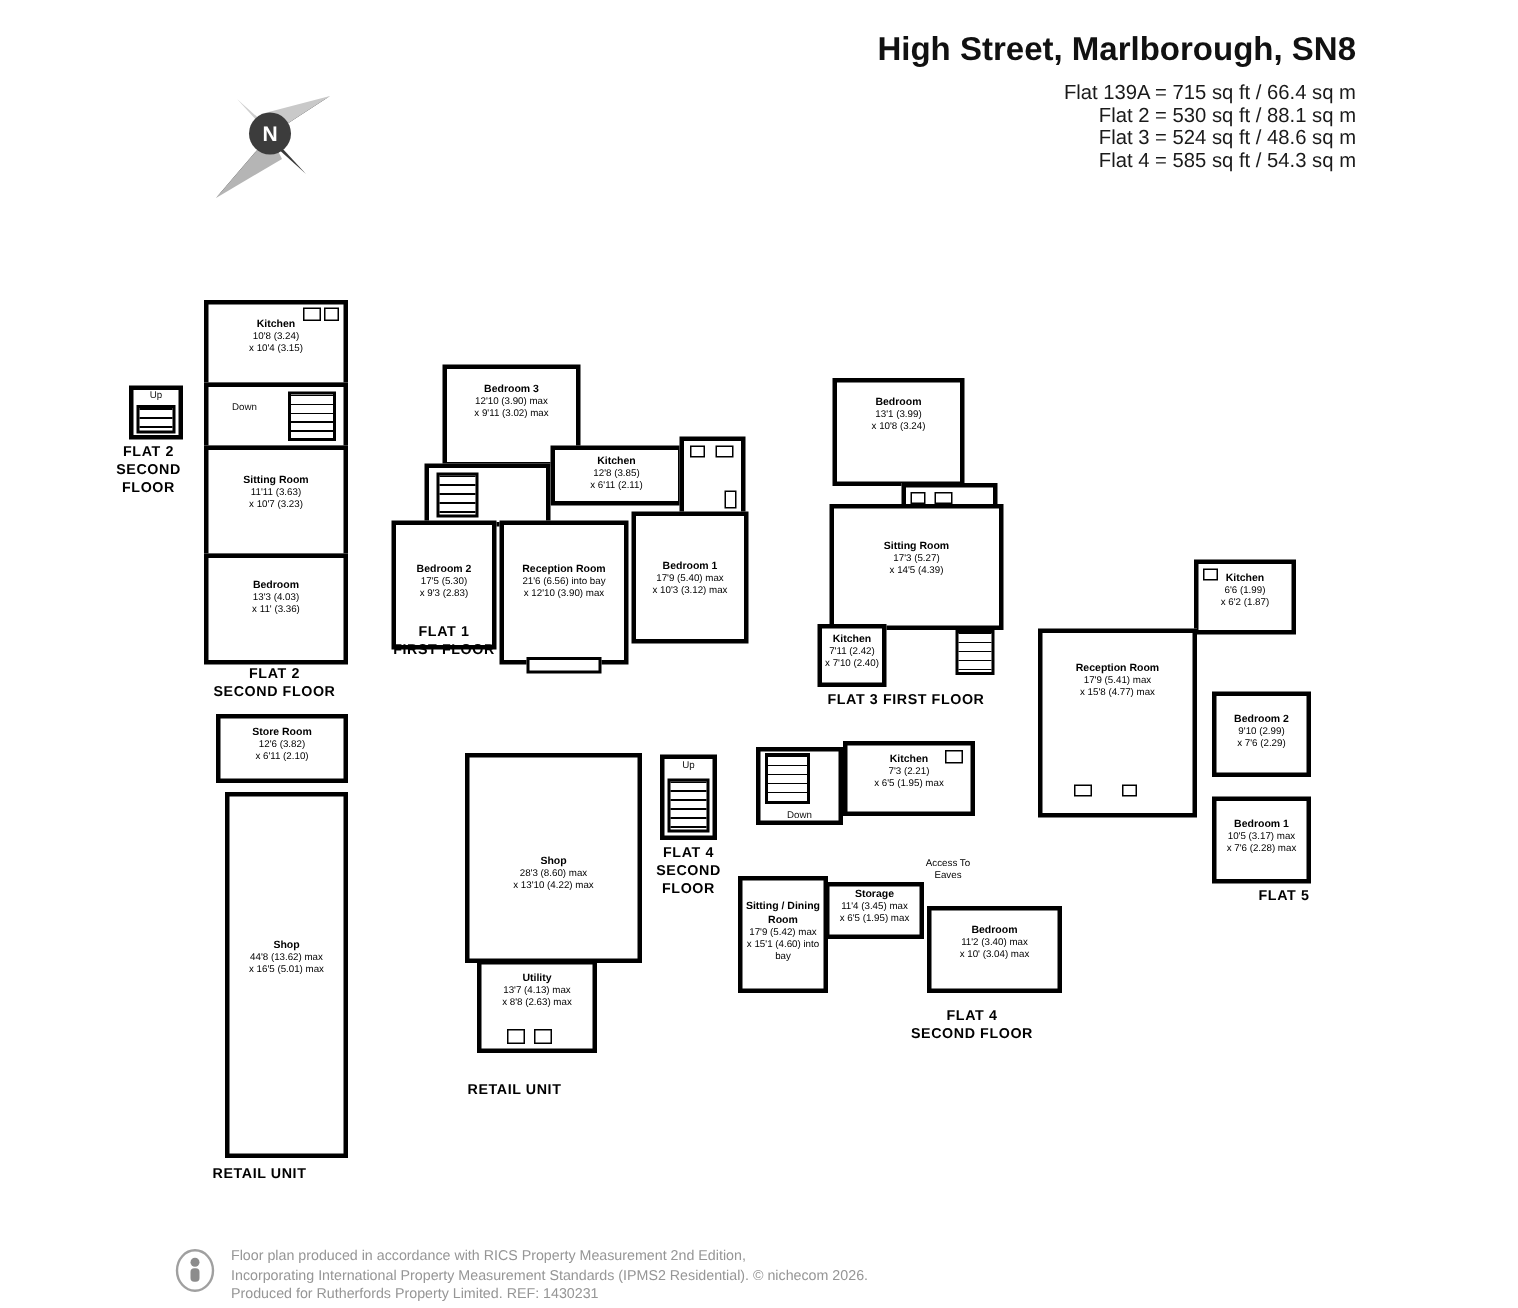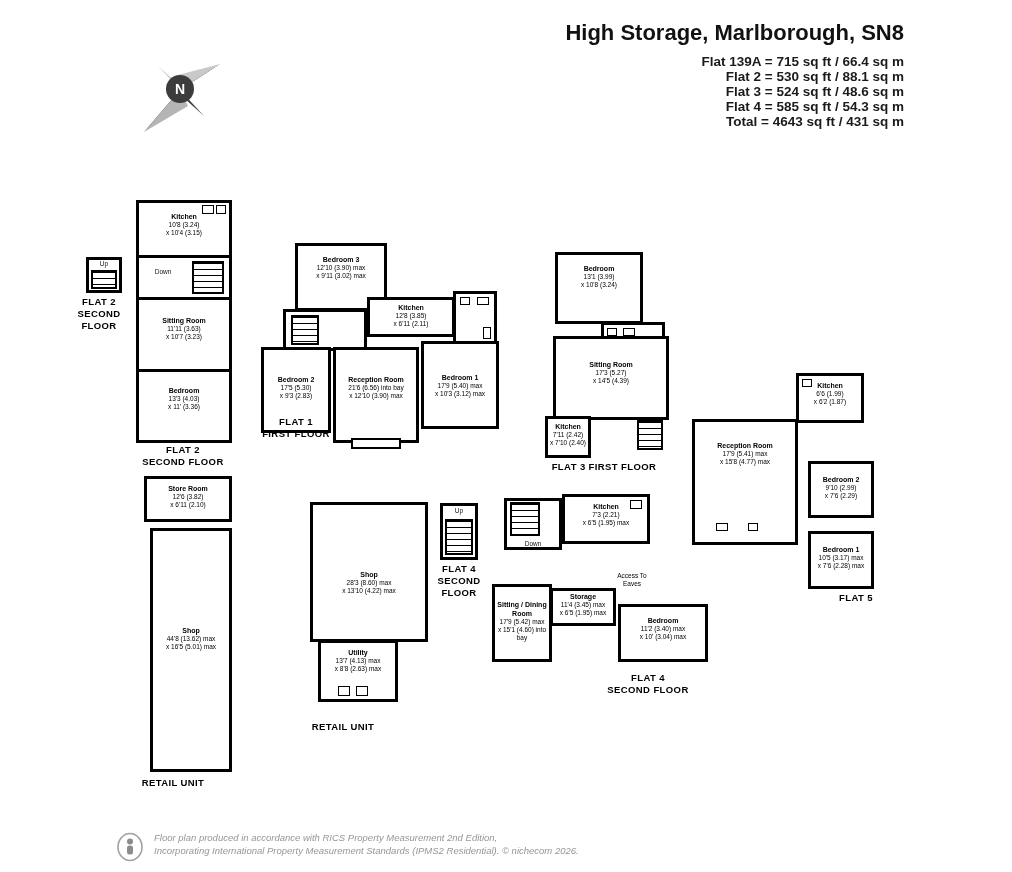--- a/index.html
+++ b/index.html
@@ -3,52 +3,51 @@
 <meta charset="utf-8">
 <style>
   * { margin:0; padding:0; box-sizing:border-box; }
   html,body { background:#fff; }
   body { font-family:"Liberation Sans", sans-serif; color:#111; }
   #page { position:relative; width:1012px; height:872px; background:#fff; overflow:hidden; }
 
   
   .header { position:absolute; top:20px; right:108px; text-align:right; }
   .title { font-size:22px; font-weight:bold; color:#111; margin-bottom:8px; }
-  .area-line { font-size:13.5px; line-height:15px; font-weight:bold; color:#1a1a1a; }
+  .area-line { font-size:13.5px; line-height:15px; font-weight:normal; color:#1a1a1a; }
   .disclaimer { font-size:11px; margin-top:6px; color:#1a1a1a; }
 
   
   .plan { position:absolute; }
   .room { position:absolute; border:3px solid #000; background:#fff; }
   .room.thin { border-width:2px; }
   .rlabel { position:absolute; text-align:center; color:#000; z-index:5; }
   .room-name { font-size:7px; font-weight:bold; line-height:1.3; }
   .room-dim { font-size:6.5px; line-height:1.25; }
   .caption { position:absolute; text-align:center; font-weight:bold; font-size:9.5px; line-height:1.25; letter-spacing:.4px; color:#000; z-index:6; }
   .stairs { position:absolute; border:2px solid #000;
             background:repeating-linear-gradient(to bottom, #000 0 1px, #fff 1px 6px); z-index:4; }
   .stair-label { position:absolute; font-size:6.5px; text-align:center; z-index:5; }
   .fixture { position:absolute; border:1.5px solid #000; background:#fff; z-index:4; }
 
   
   .footer { position:absolute; left:116px; top:832px; display:flex; align-items:flex-start; gap:10px; }
-  .footer-text { font-size:9.5px; line-height:12.5px; color:#969696;font-style:italic; }
+  .footer-text { font-size:9.5px; line-height:12.5px; color:#969696; }
 </style>
 </head>
 <body>
 
 <div id="page">
 
   <div class="header">
-    <div class="title">High Storage, Marlborough, SN8</div>
+    <div class="title">High Street, Marlborough, SN8</div>
     <div class="area-line">Flat 139A = 715 sq ft / 66.4 sq m</div>
     <div class="area-line">Flat 2 = 530 sq ft / 88.1 sq m</div>
     <div class="area-line">Flat 3 = 524 sq ft / 48.6 sq m</div>
     <div class="area-line">Flat 4 = 585 sq ft / 54.3 sq m</div>
-    <div class="area-line">Total = 4643 sq ft / 431 sq m</div>
   </div>
 
   <svg width="100" height="85" viewBox="0 0 100 85" style="position:absolute;left:130px;top:52px;">
     <polygon points="50,38 14,80 46,50" fill="#2d2d2d"></polygon>
     <polygon points="50,38 14,80 58,54" fill="#b5b5b5"></polygon>
     <polygon points="50,38 90,12 56,30" fill="#2d2d2d"></polygon>
     <polygon points="50,38 90,12 44,24" fill="#c9c9c9"></polygon>
     <polygon points="50,38 28,14 46,30" fill="#cfcfcf"></polygon>
     <polygon points="50,38 74,64 54,46" fill="#3a3a3a"></polygon>
     <circle cx="50" cy="37" r="14" fill="#3c3c3c"></circle>
@@ -291,16 +290,17 @@
 
   <div class="footer">
     <svg width="28" height="30" viewBox="0 0 28 30">
       <ellipse cx="14" cy="15" rx="12" ry="13.5" fill="none" stroke="#a0a0a0" stroke-width="1.6"></ellipse>
       <circle cx="14" cy="9.5" r="3" fill="#8c8c8c"></circle>
       <rect x="11" y="13.5" width="6" height="9" rx="2.5" fill="#8c8c8c"></rect>
     </svg>
     <div>
       <div class="footer-text">Floor plan produced in accordance with RICS Property Measurement 2nd Edition,</div>
       <div class="footer-text">Incorporating International Property Measurement Standards (IPMS2 Residential).  © nichecom 2026.</div>
+      <div class="footer-text">Produced for Rutherfords Property Limited.   REF:  1430231</div>
     </div>
   </div>
 
 </div>
 
 </body></html>

